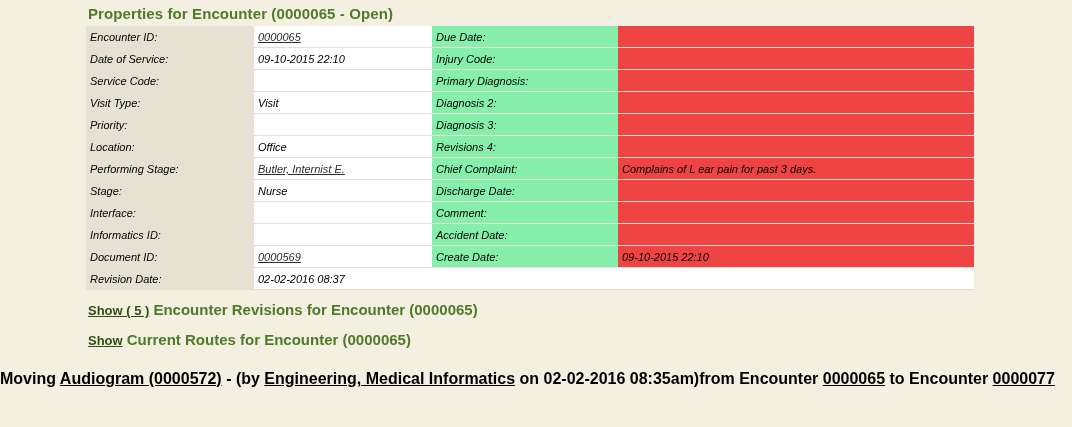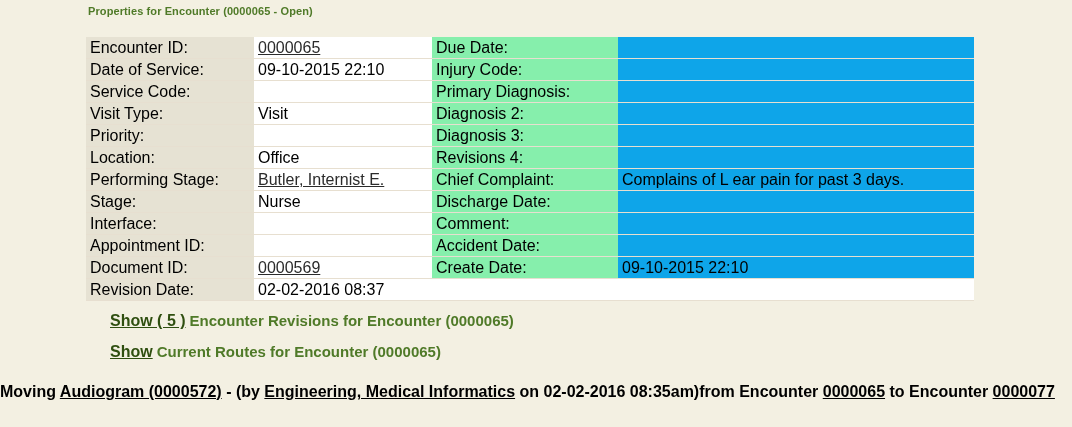--- a/index.html
+++ b/index.html
@@ -13,80 +13,80 @@
   #page {
     position: relative;
     width: 1072px;
     height: 427px;
     overflow: hidden;
     background: #f3f0e2;
   }
   .section-title {
     color: #4f7a28;
     font-weight: bold;
-    font-size: 11px;
+    font-size: 15px;
     padding-left: 88px;
     padding-top: 5px;
-    padding-bottom: 20px;
+    padding-bottom: 4px;
     letter-spacing: 0.1px;
   }
   .props-wrap {
     margin-left: 86px;
     margin-right: 98px;
   }
   table.props {
     width: 888px;
     border-collapse: collapse;
     table-layout: fixed;
   }
   table.props td {
     height: 19px;
     padding: 1px 4px 1px 4px;
-    font-size: 16px;
+    font-size: 11px;
     vertical-align: middle;
     border-bottom: 1px solid #e7dfd0;
     overflow: hidden;
     white-space: nowrap;
+    font-style: italic;
   }
   td.lbl {
     background: #e6e2d3;
     width: 160px;
   }
   td.val {
     background: #ffffff;
     width: 170px;
   }
   td.lbl2 {
     background: #86efac;
     width: 178px;
   }
   td.valwide {
-    background: #0ea5e9;
+    background: #ef4444;
   }
   a.lnk {
     color: #2b2b2b;
     text-decoration: underline;
     cursor: pointer;
   }
   .toggle-row {
     padding-left: 88px;
     padding-top: 11px;
     padding-bottom: 2px;
     font-size: 15px;
     font-weight: bold;
     color: #4f7a28;
   }
   .toggle-row a {
     color: #2f4f10;
     text-decoration: underline;
-    font-size: 16px;
+    font-size: 13px;
     font-weight: bold;
     cursor: pointer;
     margin-right: 4px;
-    margin-left: 22px;
   }
   .moving-line {
     text-align: left;
     font-size: 16px;
     font-weight: bold;
     padding-top: 20px;
     padding-bottom: 6px;
     color: #000;
   }
   .moving-line a {
@@ -170,21 +170,21 @@
         </tr>
 
         <tr>
           <td class="lbl">Interface:</td>
           <td class="val"></td>
           <td class="lbl2">Comment:</td>
           <td class="valwide"></td>
         </tr>
 
         <tr>
-          <td class="lbl">Appointment ID:</td>
+          <td class="lbl">Informatics ID:</td>
           <td class="val"></td>
           <td class="lbl2">Accident Date:</td>
           <td class="valwide"></td>
         </tr>
 
         <tr>
           <td class="lbl">Document ID:</td>
           <td class="val"><a class="lnk">0000569</a></td>
           <td class="lbl2">Create Date:</td>
           <td class="valwide">09-10-2015 22:10</td>

